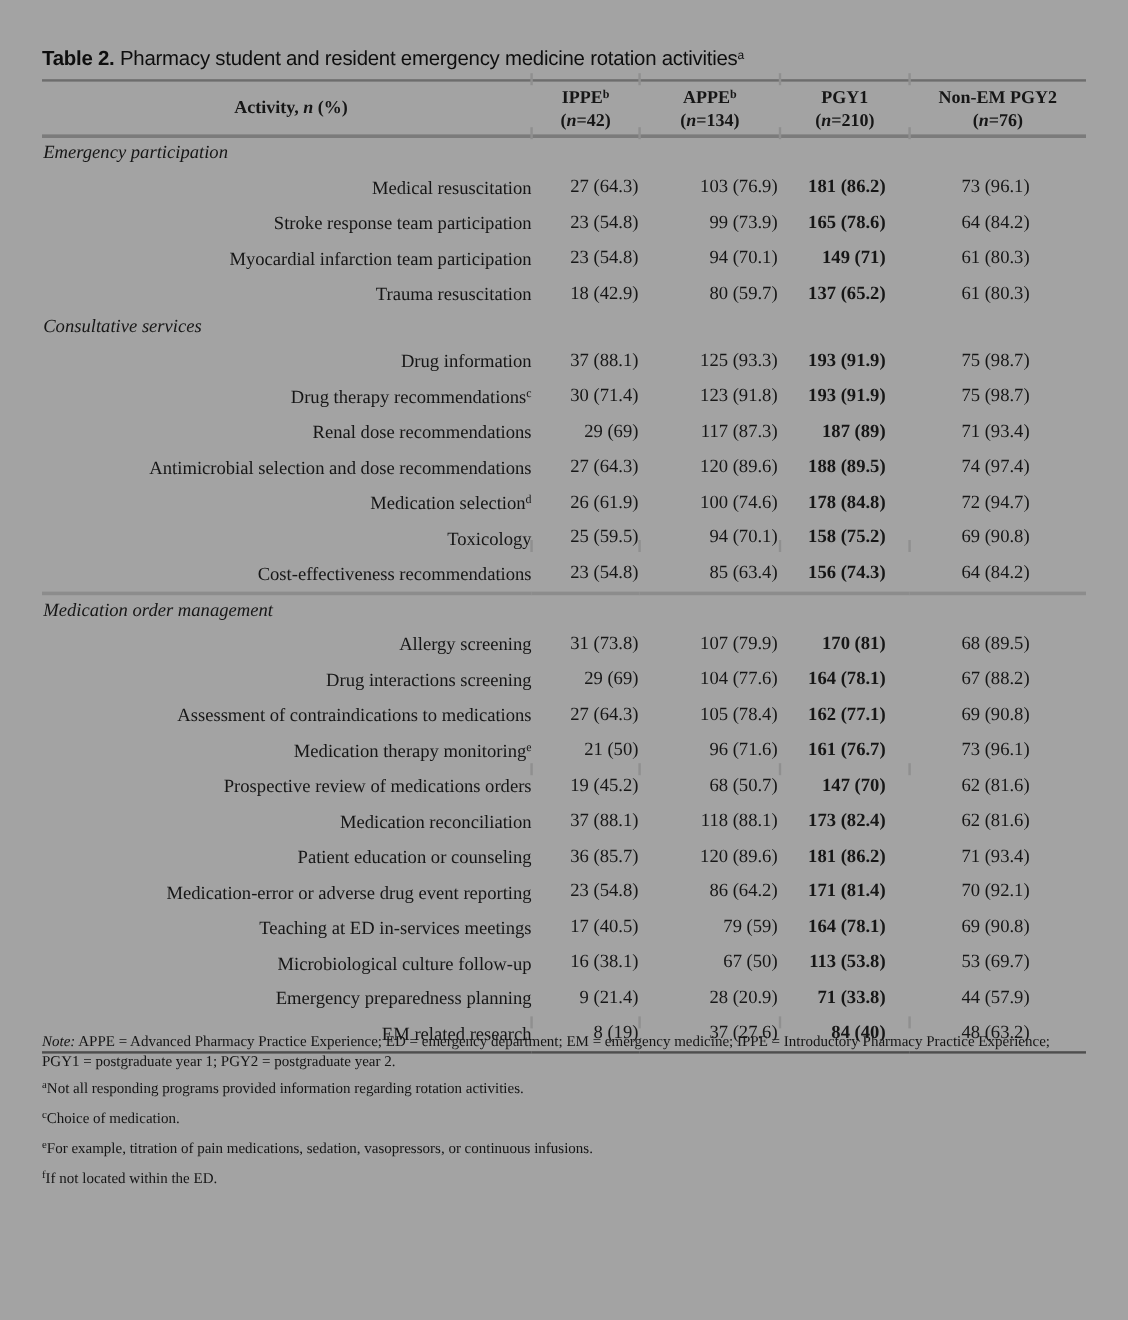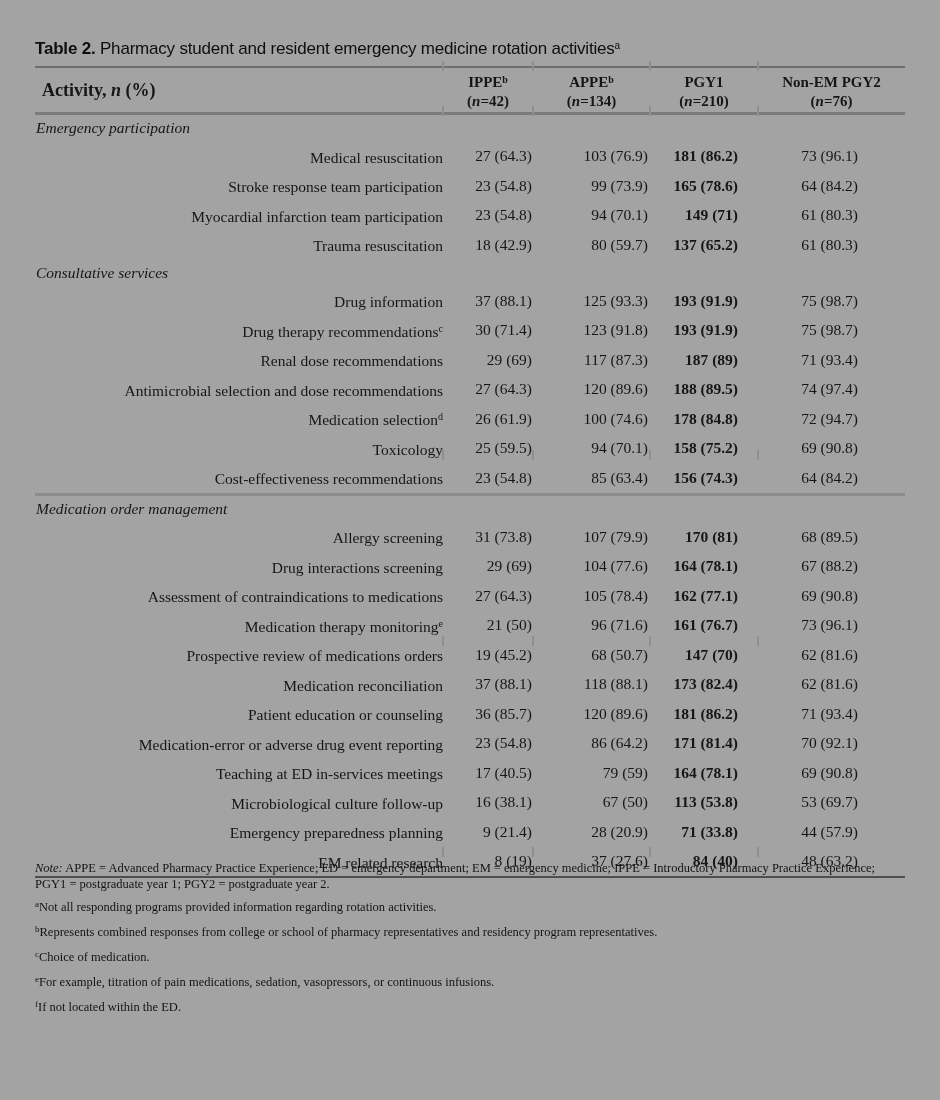--- a/index.html
+++ b/index.html
@@ -23,21 +23,21 @@
   col.c-ippe { width:90px; }
   col.c-appe { width:117px; }
   col.c-pgy1 { width:108px; }
   col.c-pgy2 { width:147px; }
 
   thead th {
     font-weight:700; font-size:15px; line-height:19px; height:44px;
     vertical-align:middle; padding:0; text-align:center;
     border-bottom:3px solid #7b7b7b;
   }
-  thead th.activity { text-align:left; padding-left:7px; font-size:18px; }
+  thead th.activity { text-align:center; padding-left:7px; font-size:15px; }
   thead .cname sup { font-size:10px; vertical-align:4px; }
   thead .nline i { font-style:italic; }
 
   tbody td {
     font-size:15.5px; line-height:26.5px; height:26.5px; padding:0;
     vertical-align:middle; white-space:nowrap; overflow:hidden;
   }
   td.act { text-align:right; padding-left:1px; }
   td.act sup { font-size:10px; vertical-align:5px; }
   td.num { text-align:right; }
@@ -295,19 +295,18 @@
     <div class="tick" style="left:722px;top:570px"></div>
     <div class="tick" style="left:407px;top:781px"></div>
     <div class="tick" style="left:497px;top:781px"></div>
     <div class="tick" style="left:614px;top:781px"></div>
     <div class="tick" style="left:722px;top:781px"></div>
   </div>
 
   <div class="footnotes">
     <p class="note"><i>Note:</i> <span>APPE = Advanced Pharmacy Practice Experience; ED = emergency department; EM = emergency medicine; IPPE = Introductory Pharmacy Practice Experience; PGY1 = postgraduate year 1; PGY2 = postgraduate year 2.</span></p>
     <p class="fn"><sup>a</sup><span>Not all responding programs provided information regarding rotation activities.</span></p>
-    <p class="fn"><sup>b</sup><span>Represents combined responses from college or school of pharmacy representatives and residency program representatives.</span></p>
     <p class="fn"><sup>c</sup><span>Choice of medication.</span></p>
     <p class="fn"><sup>e</sup><span>For example, titration of pain medications, sedation, vasopressors, or continuous infusions.</span></p>
     <p class="fn"><sup>f</sup><span>If not located within the ED.</span></p>
   </div>
 
 </div>
 
 </body></html>

